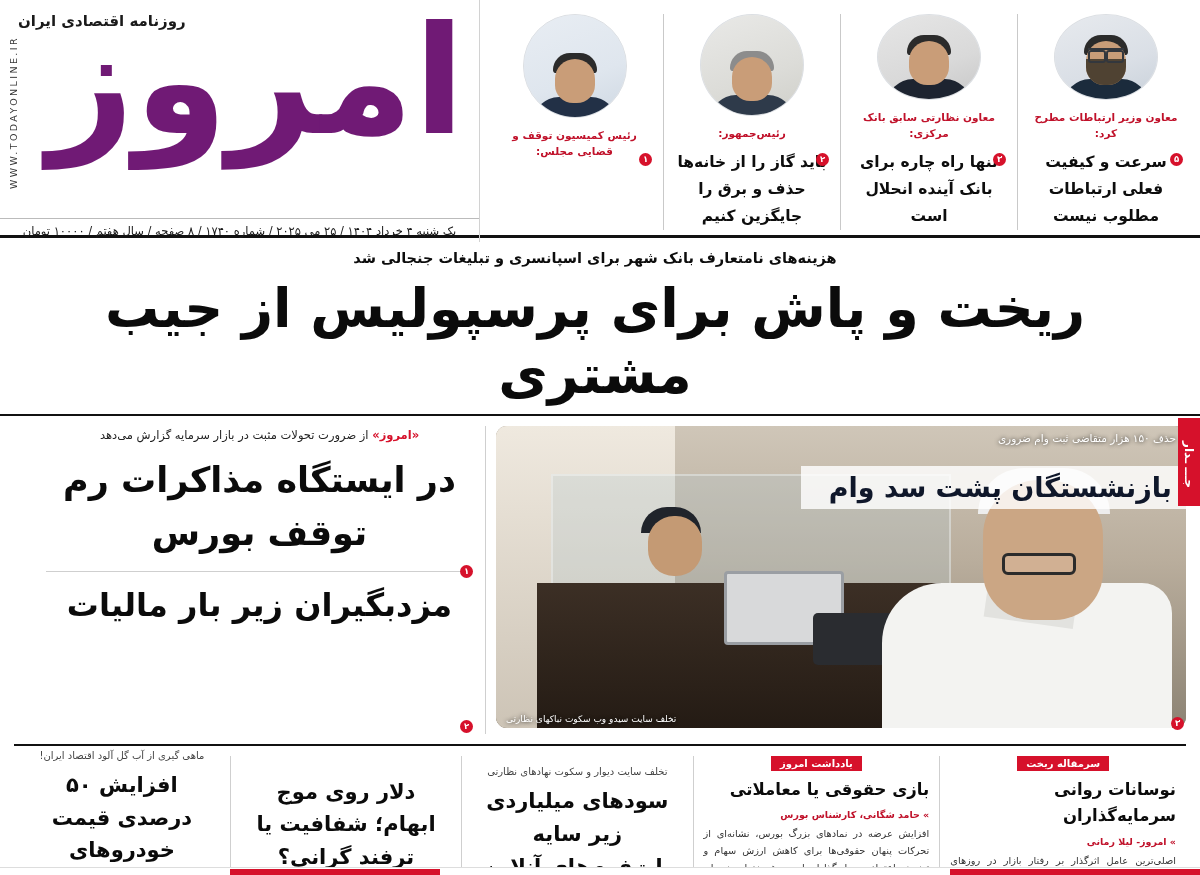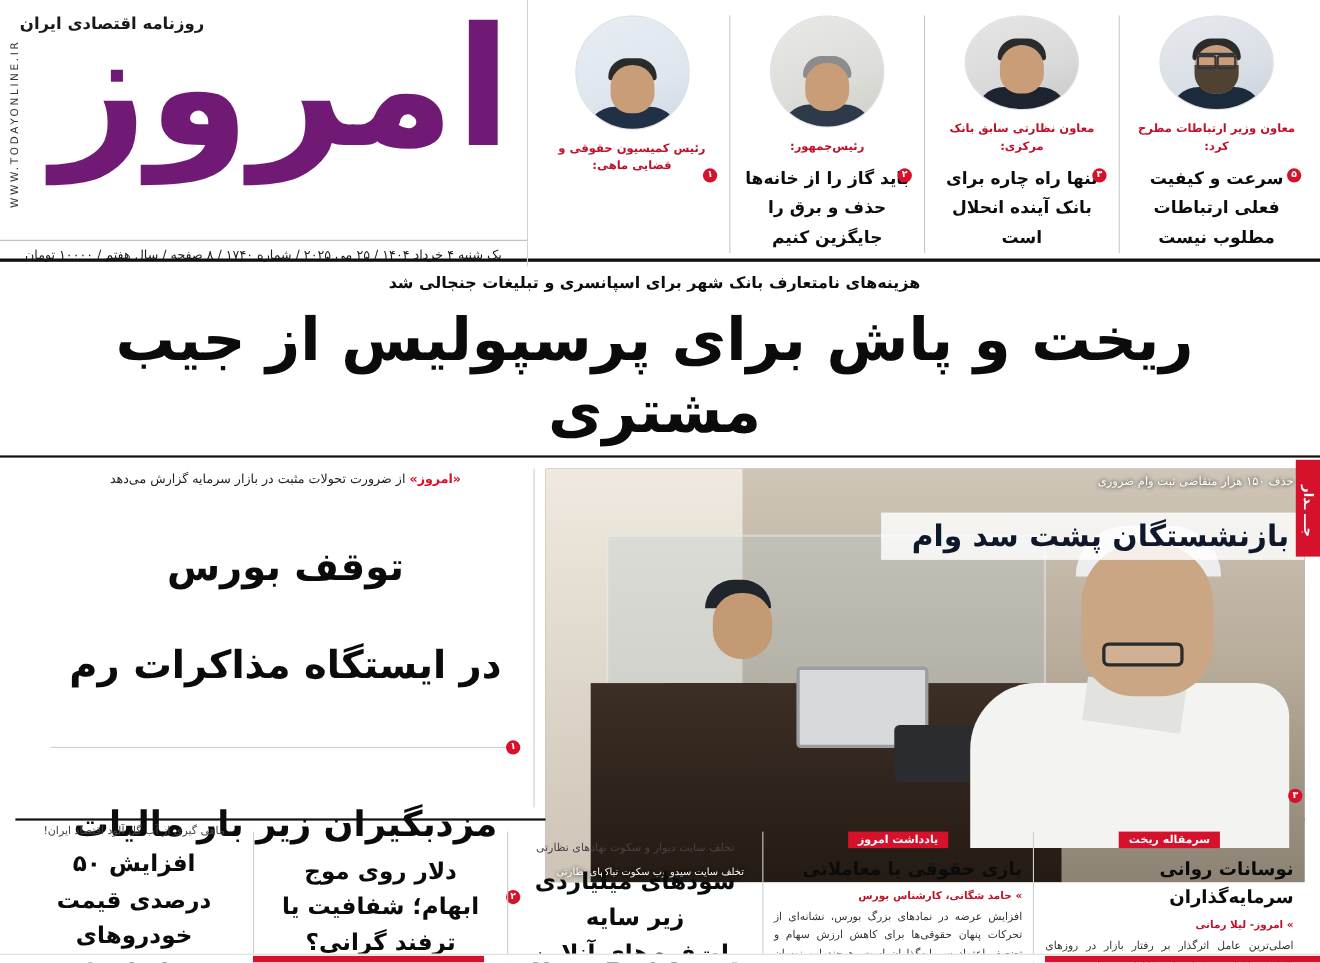--- a/index.html
+++ b/index.html
@@ -208,23 +208,24 @@
     gap: 0;
   }
   .photo-col {
     width: 700px;
     position: relative;
     padding-left: 10px;
   }
   .photo {
     position: relative;
     width: 100%;
-    height: 376px;
+    height: 302px;
     overflow: hidden;
     background: #8e8577;
+    border-radius: 11px;
   }
   .photo .scene { position: absolute; inset: 0; }
   .sc-wall { position:absolute; inset:0; background: linear-gradient(180deg,#cfc6b8 0%,#b9ad9c 45%,#8c8374 100%); }
   .sc-left { position:absolute; left:0; top:0; width:26%; height:100%; background: linear-gradient(180deg,#efe9df,#cdc4b6); }
   .sc-counter { position:absolute; left:6%; top:52%; width:62%; height:48%; background: linear-gradient(180deg,#3c2f25,#241b14); }
   .sc-glass { position:absolute; left:8%; top:16%; width:58%; height:40%; background: rgba(180,200,210,.28); border:2px solid rgba(255,255,255,.35); }
   .sc-clerk-head { position:absolute; left:22%; top:30%; width:54px; height:60px; border-radius:26px; background:#c49a74; }
   .sc-clerk-hair { position:absolute; left:21%; top:27%; width:60px; height:26px; border-radius:30px 30px 0 0; background:#20242b; }
   .sc-clerk-body { position:absolute; left:13%; top:52%; width:130px; height:120px; background:#22252c; border-radius:22px 22px 0 0; }
   .sc-monitor { position:absolute; left:33%; top:48%; width:120px; height:74px; background:#d8d9da; border:3px solid #9a9ea3; border-radius:4px; }
@@ -269,21 +270,20 @@
     background: #d6112b; color: #fff;
     font-size: 8.5px; line-height: 13px; text-align: center; font-weight: bold;
   }
 
   .right-col {
     width: 440px;
     padding-right: 12px;
     border-right: 1px solid #cfcfcf;
     display: flex;
     flex-direction: column;
-    gap: 36px;
   }
   .r-lede {
     font-size: 11.5px;
     color: #222;
     text-align: center;
     direction: rtl;
     margin-bottom: 10px;
     line-height: 1.6;
   }
   .r-lede b { color: #d6112b; }
@@ -411,21 +411,21 @@
     <div class="teaser-strip">
 
       <div class="teaser">
         <div class="num">۱</div>
         <div class="portrait p1">
           <div class="bg"></div>
             <div class="body-sh"></div>
             <div class="hair"></div>
             <div class="head"></div>
         </div>
-        <div class="kicker">رئیس کمیسیون حقوقی و قضایی ماهی:</div>
+        <div class="kicker">رئیس کمیسیون توقف و قضایی مجلس:</div>
       </div>
 
       <div class="teaser">
         <div class="num">۲</div>
         <div class="portrait p3">
           <div class="bg"></div>
             <div class="body-sh"></div>
             <div class="hair"></div>
             <div class="head"></div>
         </div>
@@ -501,22 +501,22 @@
         </div>
         <div class="credit">تخلف سایت سیدو وب سکوت نباکهای نظارتی</div>
       </div>
       <div class="photo-num">۳</div>
     </div>
 
     <div class="right-col">
       <div class="r-lede">
         <b>«امروز»</b><span> از ضرورت تحولات مثبت در بازار سرمایه گزارش می‌دهد</span>
       </div>
+      <div class="r-head">در ایستگاه مذاکرات رم</div>
       <div class="r-head">توقف بورس</div>
-      <div class="r-head">در ایستگاه مذاکرات رم</div>
 
       <div class="r-sep">
         <div class="dot">۱</div>
       </div>
 
       <div class="r-head2">مزدبگیران زیر بار مالیات</div>
 
       <div class="r-foot-dot">
         <div class="dot">۲</div>
       </div>

